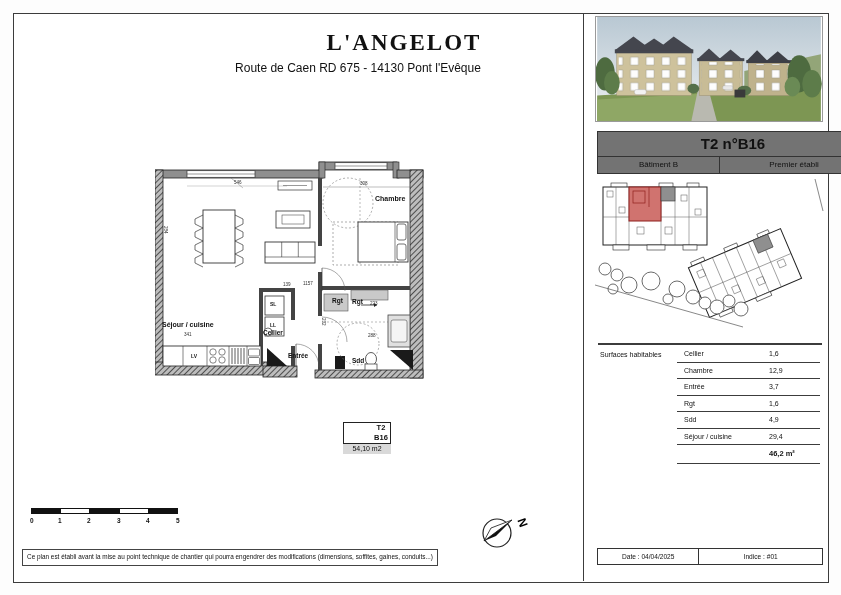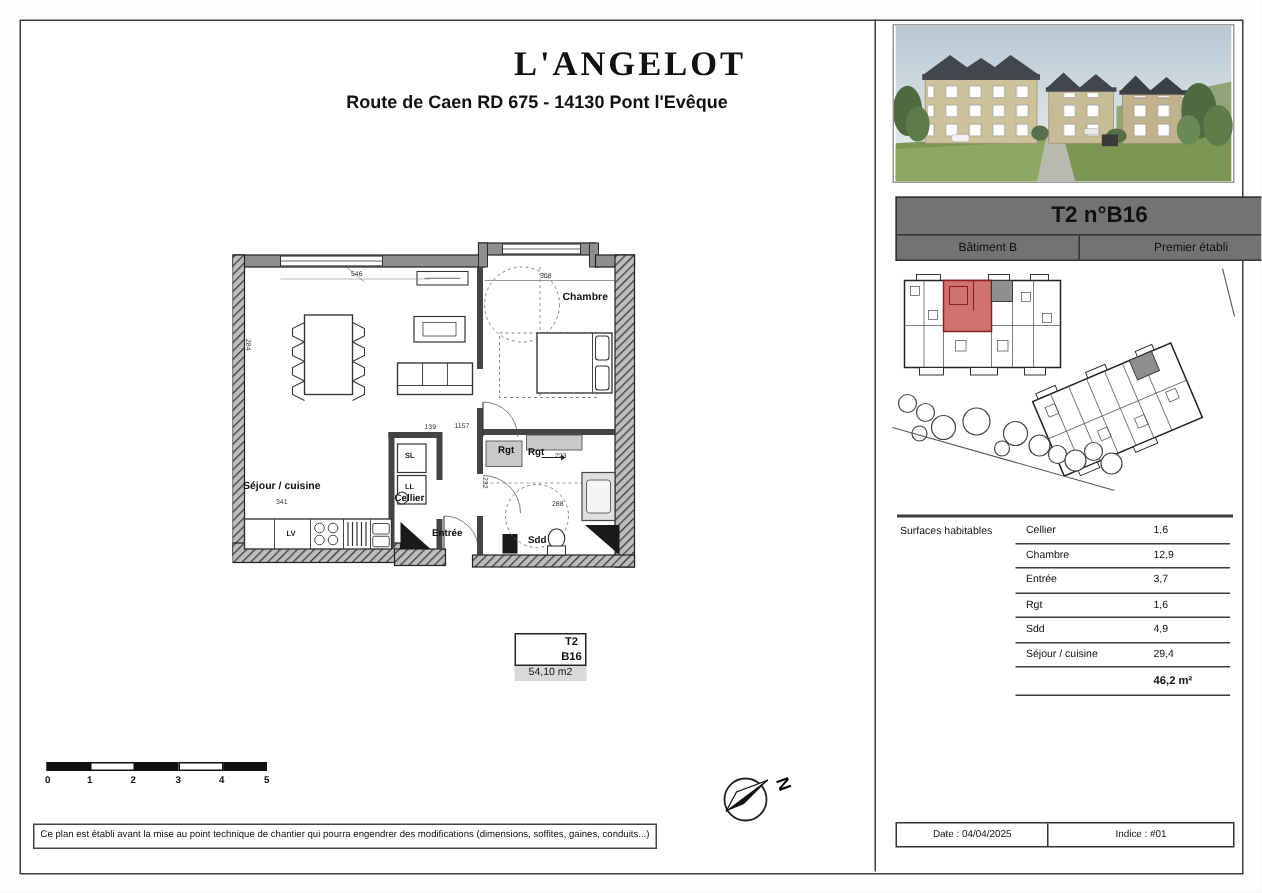--- a/index.html
+++ b/index.html
@@ -3,22 +3,22 @@
 <meta charset="utf-8">
 <style>
   html,body{margin:0;padding:0;background:#f2f2f0;}
   .sheet{position:relative;width:841px;height:595px;background:#fdfdfd;overflow:hidden;
          font-family:"Liberation Sans", sans-serif;color:#111;}
   .frame{position:absolute;left:13px;top:13px;width:814px;height:568px;border:1.6px solid #3c3c3c;background:#fff;}
   .vdivider{position:absolute;left:583px;top:13px;width:0;height:568px;border-left:1.4px solid #3c3c3c;}
 
   
   .title{position:absolute;left:0;top:30px;width:808px;text-align:center;
-         font-family:"Liberation Serif", serif;font-weight:bold;font-size:23px;letter-spacing:2px;margin-left:16px;}
-  .subtitle{position:absolute;left:0;top:61px;width:716px;text-align:center;font-size:12px;font-weight:bold;}
+         font-family:"Liberation Serif", serif;font-weight:bold;font-size:23px;letter-spacing:2px;}
+  .subtitle{position:absolute;left:0;top:61px;width:716px;text-align:center;font-size:12px;}
 
   
   .plan{position:absolute;left:155px;top:160px;width:280px;height:228px;}
   .plan svg{position:absolute;left:0;top:0;}
   .lbl{position:absolute;font-weight:bold;font-size:7px;white-space:nowrap;color:#111;}
   .lbl.small{font-size:5px;font-weight:bold;color:#222;}
   .dim{position:absolute;font-size:4.6px;color:#333;white-space:nowrap;transform-origin:left top;}
   .unitbox{position:absolute;left:188px;top:262px;width:48px;text-align:center;}
   .unitbox .l1{border:1px solid #222;background:#fff;font-weight:bold;font-size:7.5px;line-height:10px;padding-left:28px;}
   .unitbox .l2{background:#d9d9d9;font-size:7px;line-height:10px;}

